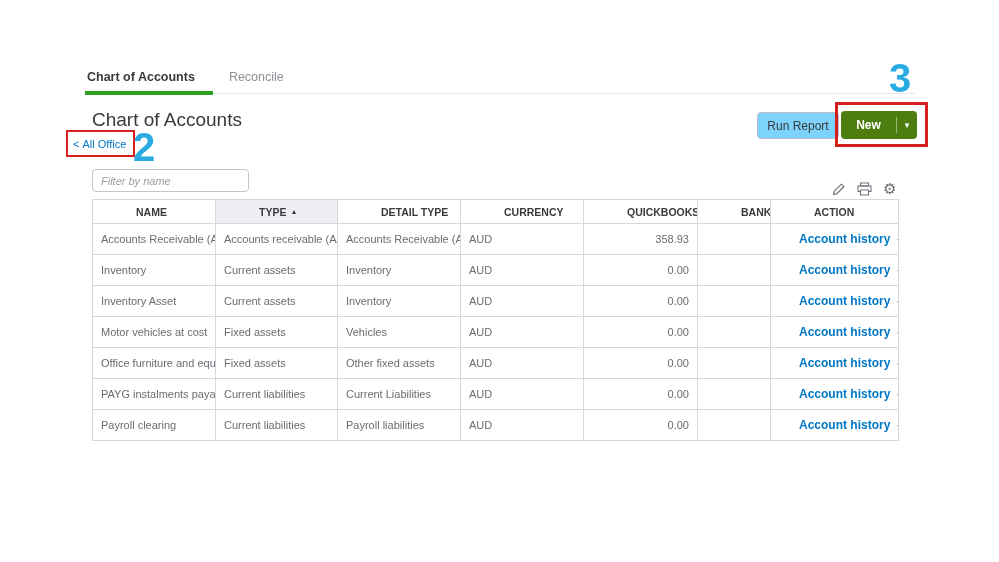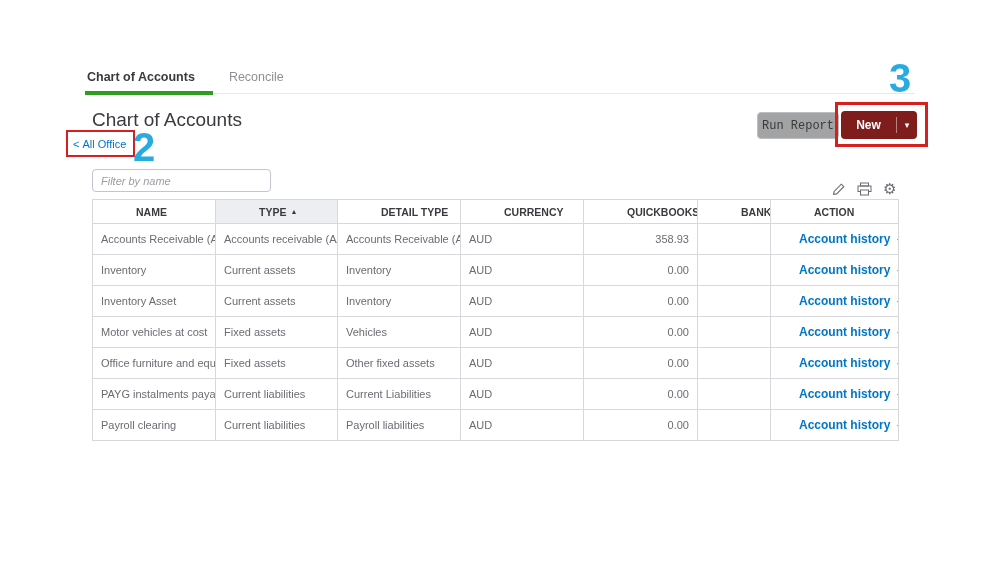--- a/index.html
+++ b/index.html
@@ -16,29 +16,29 @@
   
   .page-title { position:absolute; left:92px; top:109px; font-size:19px; font-weight:400; color:#393A3D; }
   .all-lists-box { position:absolute; left:66px; top:130px; border:2.5px solid #D61F1F; padding:2px 7px 3px 5px; }
   .all-lists-link { color:#0077C5; font-size:11px; text-decoration:none; cursor:pointer; white-space:nowrap; }
   .all-lists-link .chev { font-size:11px; margin-right:3px; }
 
   .annotation { position:absolute; color:#29ABE2; font-weight:700; font-size:40px; line-height:1; }
   .annotation-2 { left:133px; top:127px; }
   .annotation-3 { left:889px; top:58px; }
 
-  .btn-run { position:absolute; left:757px; top:112px; width:82px; height:27px; background:#a3a3a3; border:1px solid #BABEC5; border-radius:4px; font-size:12px; color:#393A3D; font-family:Liberation Mono, monospace; cursor:pointer; }
+  .btn-run { position:absolute; left:757px; top:112px; width:82px; height:27px; background:#7dd3fc; border:1px solid #BABEC5; border-radius:4px; font-size:12px; color:#393A3D; font-family:Liberation Sans, sans-serif; cursor:pointer; }
   .new-box { position:absolute; left:835px; top:102px; width:93px; height:45px; border:3px solid #D61F1F; }
-  .btn-new { position:absolute; left:841px; top:111px; width:76px; height:28px; background:#7f1d1d; border:none; border-radius:4px; color:#ffffff; display:flex; align-items:center; cursor:pointer; font-family:"Liberation Sans",sans-serif; }
+  .btn-new { position:absolute; left:841px; top:111px; width:76px; height:28px; background:#4d7c0f; border:none; border-radius:4px; color:#ffffff; display:flex; align-items:center; cursor:pointer; font-family:"Liberation Sans",sans-serif; }
   .btn-new .label { flex:1; text-align:center; font-size:12px; font-weight:700; }
   .btn-new .split { width:1px; height:16px; background:rgba(255,255,255,0.45); }
   .btn-new .caret { width:20px; text-align:center; font-size:9px; }
 
   
-  .filter-input { position:absolute; left:92px; top:169px; width:179px; height:23px; border:1px solid #C1C5CD; border-radius:4px; padding:0 8px; font-size:11px; color:#393A3D; font-family:"Liberation Sans",sans-serif; }
+  .filter-input { position:absolute; left:92px; top:169px; width:157px; height:23px; border:1px solid #C1C5CD; border-radius:4px; padding:0 8px; font-size:11px; color:#393A3D; font-family:"Liberation Sans",sans-serif; }
   .filter-input::placeholder { color:#9A9DA3; font-style:italic; }
   .tool-icons { position:absolute; left:832px; top:181px; display:flex; gap:11px; align-items:center; color:#6B6C72; }
   .tool-icons .gear-glyph { font-size:15px; line-height:1; cursor:pointer; }
   .tool-icons svg { display:block; cursor:pointer; }
 
   
   .coa-table { position:absolute; left:92px; top:199px; width:806px; border-collapse:collapse; table-layout:fixed; }
   .coa-table th, .coa-table td { border:1px solid #D5D8DC; padding:0 8px; white-space:nowrap; overflow:hidden; }
   .coa-table th { height:24px; font-size:10.5px; font-weight:700; color:#393A3D; text-align:left; background:#ffffff;padding-left:43px; }
   .coa-table th.sorted { background:#ECEEF1; }

